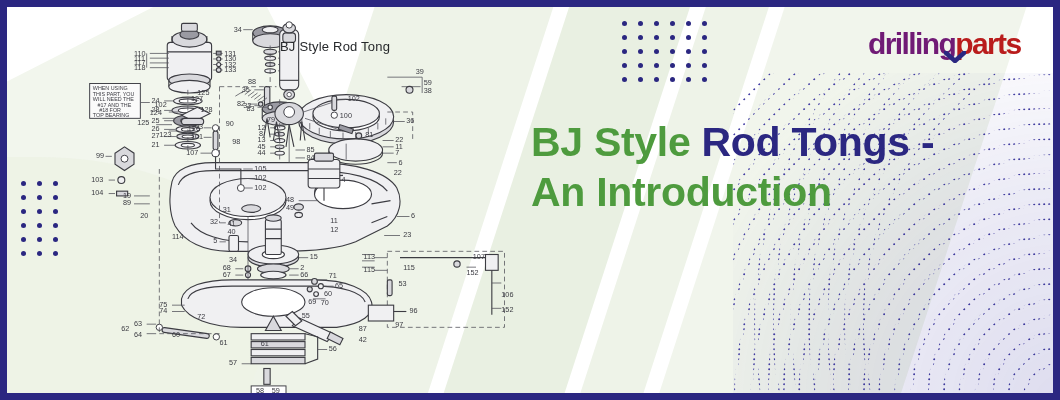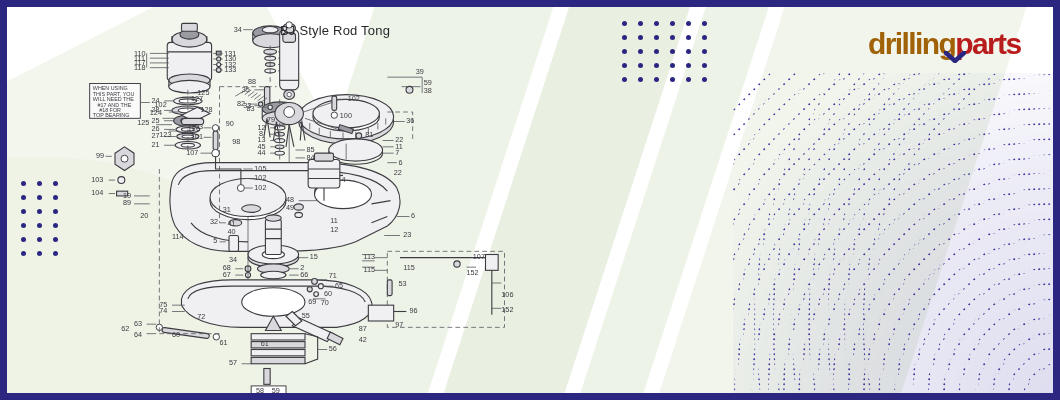--- a/index.html
+++ b/index.html
@@ -58,28 +58,28 @@
     font-size:41px;line-height:50px;font-weight:bold;letter-spacing:-.3px;
   }
   .l1{display:block;}
   .l2{display:block;}
   .g{color:#4e9b3e;}
   .n{color:#2b2781;}
 
   
   #logo{position:absolute;left:861px;top:20px;height:34px;}
   #logo .txt{font-size:30px;font-weight:bold;letter-spacing:-1.6px;line-height:34px;}
-  #logo .d{color:#a16207;}
+  #logo .d{color:#701a75;}
   #logo .p{color:#b91c1c;}
   .logo-chev{position:absolute;left:76px;top:24px;}
 
   
   #diagram{position:absolute;left:55px;top:10px;width:505px;height:380px;}
   #diagram-title{
-    position:absolute;left:218px;top:6px;font-size:13px;color:#27292c;
+    position:absolute;left:218px;top:22px;font-size:13px;color:#27292c;
     letter-spacing:.2px;
   }
   svg{display:block;}
   .ln{stroke:#3c3c42;fill:none;stroke-width:.7;}
   .lnt{stroke:#55555c;fill:none;stroke-width:.5;}
   .dash{stroke:#55555c;fill:none;stroke-width:.5;stroke-dasharray:3 2;}
   .fillg{fill:#d9d9dd;stroke:#3c3c42;stroke-width:.7;}
   .filld{fill:#9a9aa2;stroke:#3c3c42;stroke-width:.7;}
   .filll{fill:#f0f0f2;stroke:#3c3c42;stroke-width:.7;}
   .lbl{font-family:"Liberation Sans",sans-serif;font-size:4.6px;fill:#3b3b42;}
@@ -689,20 +689,26 @@
         <text class="lbl" x="60" y="140">114</text>
         <text class="lbl" x="96" y="155">34</text>
         <text class="lbl" x="116" y="208">61</text>
         <text class="lbl" x="160" y="130">11</text>
         <text class="lbl" x="160" y="136">12</text>
       </g>
     </svg>
     <div id="diagram-title">BJ Style Rod Tong</div>
   </div>
 
+  <div id="headline">
+    <span class="l1">
+      <span class="g">BJ Style </span><span class="n">Rod Tongs -</span>
+    </span>
+    <span class="l2 g">An Introduction</span>
+  </div>
 
   <div id="logo">
     <span class="txt"><span class="d">drilling</span><span class="p">parts</span></span>
     <svg class="logo-chev" width="22" height="12" viewBox="0 0 22 12">
       <path d="M1 1 L11 10 L21 1" fill="none" stroke="#2b2781" stroke-width="4.5" stroke-linecap="square"></path>
     </svg>
   </div>
 
  </div>
 </div>

